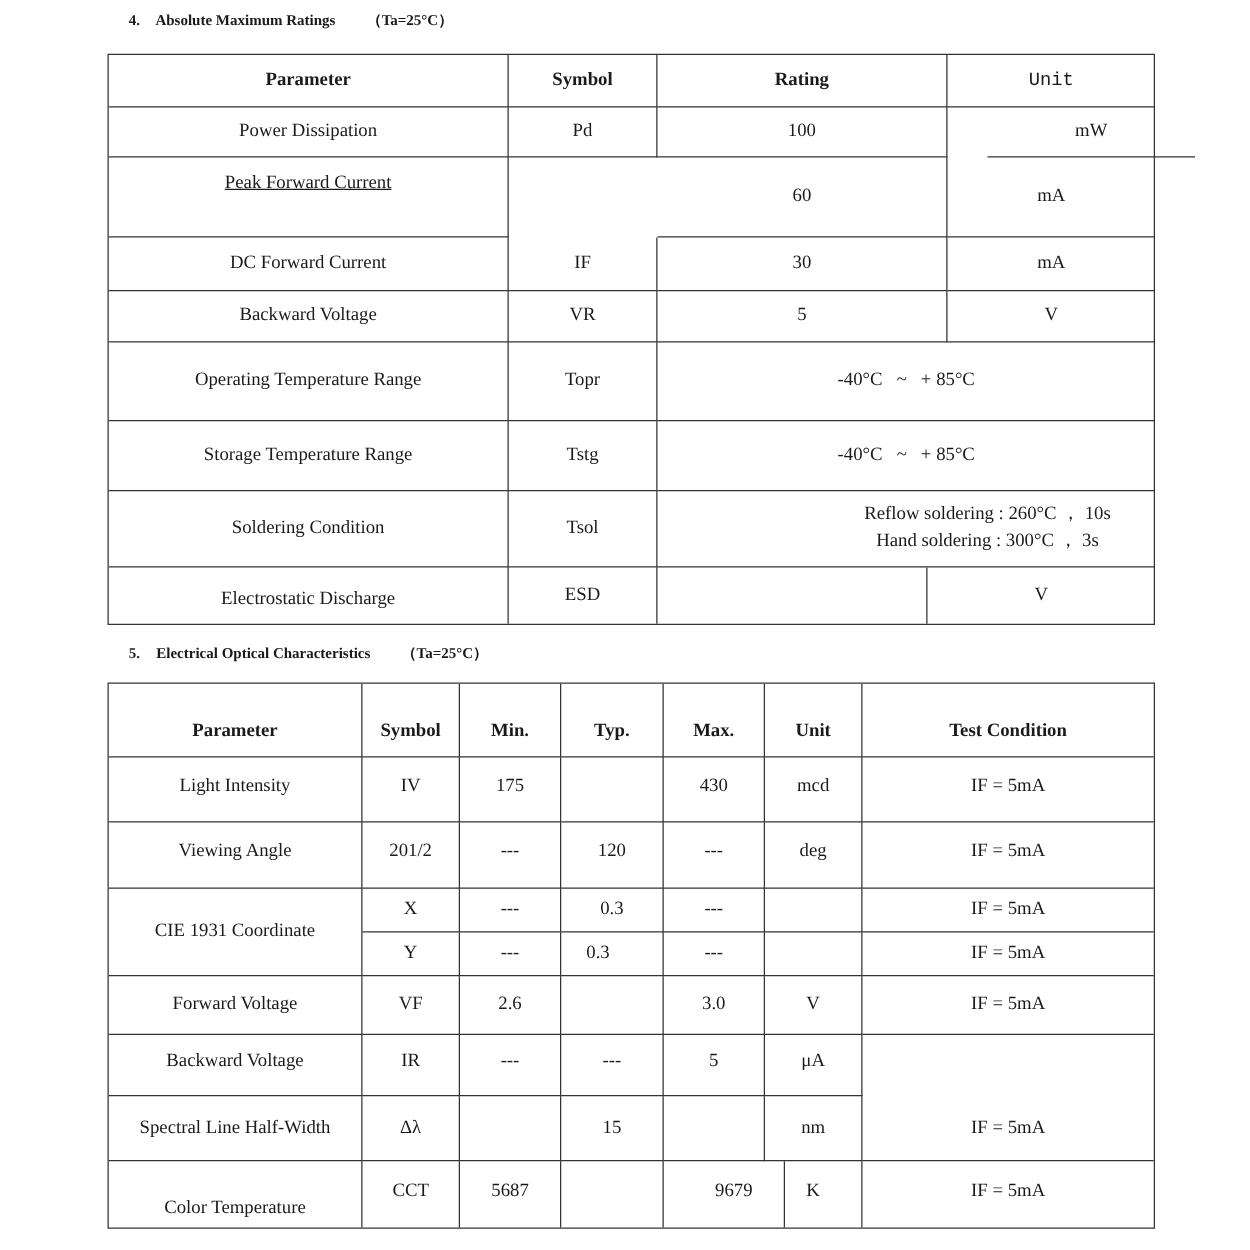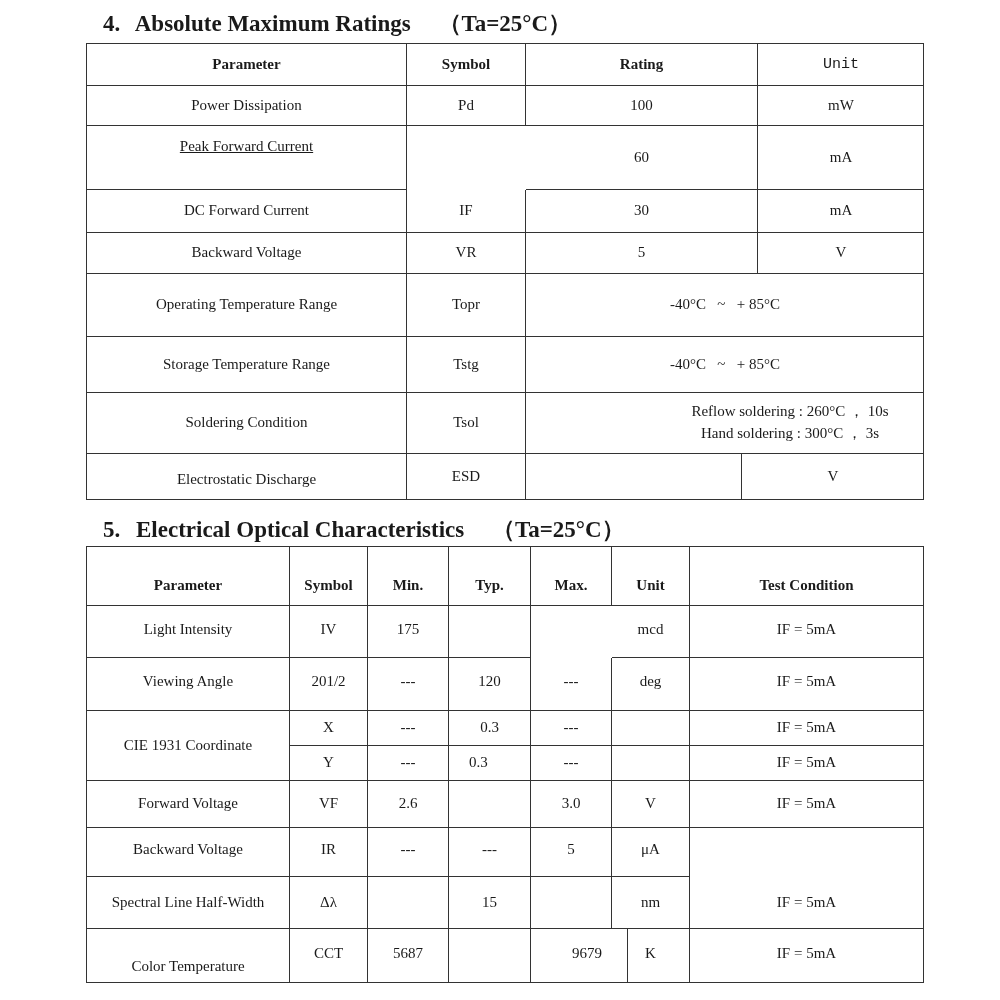--- a/index.html
+++ b/index.html
@@ -1,18 +1,18 @@
 <!DOCTYPE html>
 <html><head>
 <meta charset="utf-8">
 <style>
   html, body { margin: 0; padding: 0; background: #ffffff; }
   body { width: 1000px; height: 1000px; position: relative; overflow: hidden;
          font-family: "Liberation Serif", "DejaVu Serif", serif; color: #1a1a1a; }
-  .title { position: absolute; font-weight: bold; font-size: 23px; white-space: nowrap; }
+  .title { position: absolute; font-weight: bold; font-size: 12px; white-space: nowrap; }
   .title .num { margin-right: 10px; }
   .title .cond { font-weight: bold; margin-left: 22px; }
   .grid { position: absolute; border: 1.5px solid #333; box-sizing: border-box; }
   .cell { position: absolute; box-sizing: border-box; border-right: 1.5px solid #333;
           border-bottom: 1.5px solid #333; display: flex; align-items: center;
           justify-content: center; text-align: center; font-size: 15px; line-height: 1.45; }
   .cell.last-col { border-right: none; }
   .cell.last-row { border-bottom: none; }
   .hdr { font-weight: bold; }
   .mono { font-family: "Liberation Mono", "DejaVu Sans Mono", monospace; font-weight: normal; }
@@ -32,21 +32,21 @@
 <div class="grid" style="left:86px; top:43px; width:838px; height:457px;">
 
   <div class="cell hdr" style="left:0;top:0;width:320px;height:42px;">Parameter</div>
   <div class="cell hdr" style="left:320px;top:0;width:119px;height:42px;">Symbol</div>
   <div class="cell hdr" style="left:439px;top:0;width:232px;height:42px;">Rating</div>
   <div class="cell hdr mono last-col" style="left:671px;top:0;width:166px;height:42px;">Unit</div>
 
   <div class="cell" style="left:0;top:42px;width:320px;height:40px;">Power Dissipation</div>
   <div class="cell" style="left:320px;top:42px;width:119px;height:40px;">Pd</div>
   <div class="cell" style="left:439px;top:42px;width:232px;height:40px;">100</div>
-  <div class="cell last-col" style="left:671px;top:42px;width:166px;height:40px;">mW</div>
+  <div class="cell last-col" style="left:703px;top:42px;width:166px;height:40px;">mW</div>
 
   <div class="cell top-shift" style="left:0;top:82px;width:320px;height:64px;text-decoration:underline;">Peak Forward Current</div>
   <div class="cell" style="left:439px;top:82px;width:232px;height:64px;">60</div>
   <div class="cell last-col" style="left:671px;top:82px;width:166px;height:64px;">mA</div>
 
   <div class="cell" style="left:0;top:146px;width:320px;height:43px;">DC Forward Current</div>
   <div class="cell" style="left:320px;top:146px;width:119px;height:43px;">IF</div>
   <div class="cell" style="left:439px;top:146px;width:232px;height:43px;">30</div>
   <div class="cell last-col" style="left:671px;top:146px;width:166px;height:43px;">mA</div>
 
@@ -88,20 +88,21 @@
   <div class="cell hdr bottom-shift" style="left:203px;top:0;width:78px;height:59px;">Symbol</div>
   <div class="cell hdr bottom-shift" style="left:281px;top:0;width:81px;height:59px;">Min.</div>
   <div class="cell hdr bottom-shift" style="left:362px;top:0;width:82px;height:59px;">Typ.</div>
   <div class="cell hdr bottom-shift" style="left:444px;top:0;width:81px;height:59px;">Max.</div>
   <div class="cell hdr bottom-shift" style="left:525px;top:0;width:78px;height:59px;">Unit</div>
   <div class="cell hdr bottom-shift last-col" style="left:603px;top:0;width:233px;height:59px;">Test Condition</div>
 <div class="cell" style="left: 0px; top: 59px; width: 203px; height: 52px; padding-bottom: 4px;">Light Intensity</div>
     <div class="cell" style="left: 203px; top: 59px; width: 78px; height: 52px; padding-bottom: 4px;">IV</div>
     <div class="cell" style="left: 281px; top: 59px; width: 81px; height: 52px; padding-bottom: 4px;">175</div>
     <div class="cell" style="left: 362px; top: 59px; width: 82px; height: 52px; padding-bottom: 4px;"></div>
+    <div class="cell" style="left: 444px; top: 59px; width: 81px; height: 52px; padding-bottom: 4px;">430</div>
     <div class="cell" style="left: 525px; top: 59px; width: 78px; height: 52px; padding-bottom: 4px;">mcd</div>
     <div class="cell last-col" style="left: 603px; top: 59px; width: 233px; height: 52px; padding-bottom: 4px;">IF = 5mA</div>
     <div class="cell" style="left: 0px; top: 111px; width: 203px; height: 53px; padding-bottom: 4px;">Viewing Angle</div>
     <div class="cell" style="left: 203px; top: 111px; width: 78px; height: 53px; padding-bottom: 4px;">201/2</div>
     <div class="cell" style="left: 281px; top: 111px; width: 81px; height: 53px; padding-bottom: 4px;">---</div>
     <div class="cell" style="left: 362px; top: 111px; width: 82px; height: 53px; padding-bottom: 4px;">120</div>
     <div class="cell" style="left: 444px; top: 111px; width: 81px; height: 53px; padding-bottom: 4px;">---</div>
     <div class="cell" style="left: 525px; top: 111px; width: 78px; height: 53px; padding-bottom: 4px;">deg</div>
     <div class="cell last-col" style="left: 603px; top: 111px; width: 233px; height: 53px; padding-bottom: 4px;">IF = 5mA</div>
     <div class="cell" style="left: 203px; top: 164px; width: 78px; height: 35px;">X</div>

